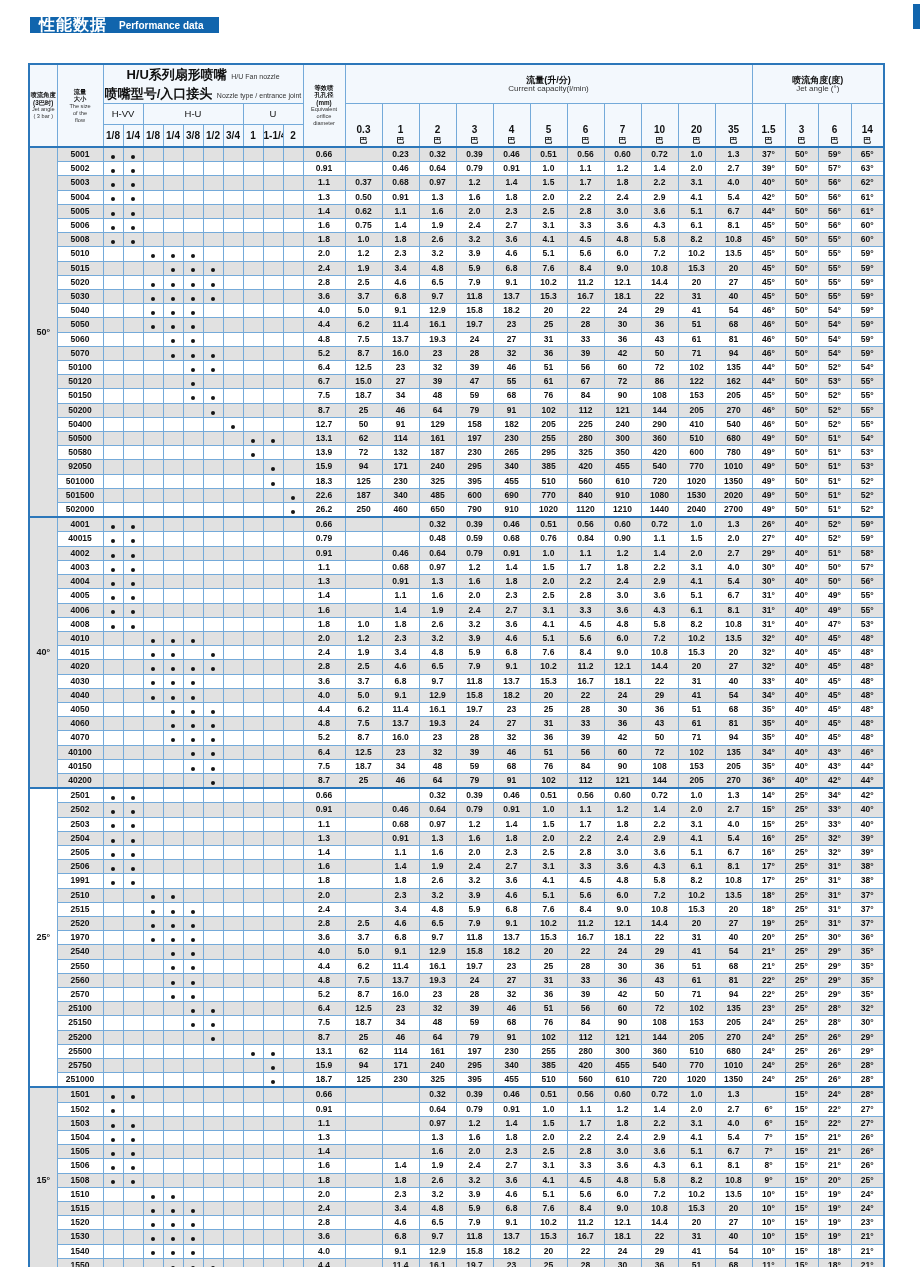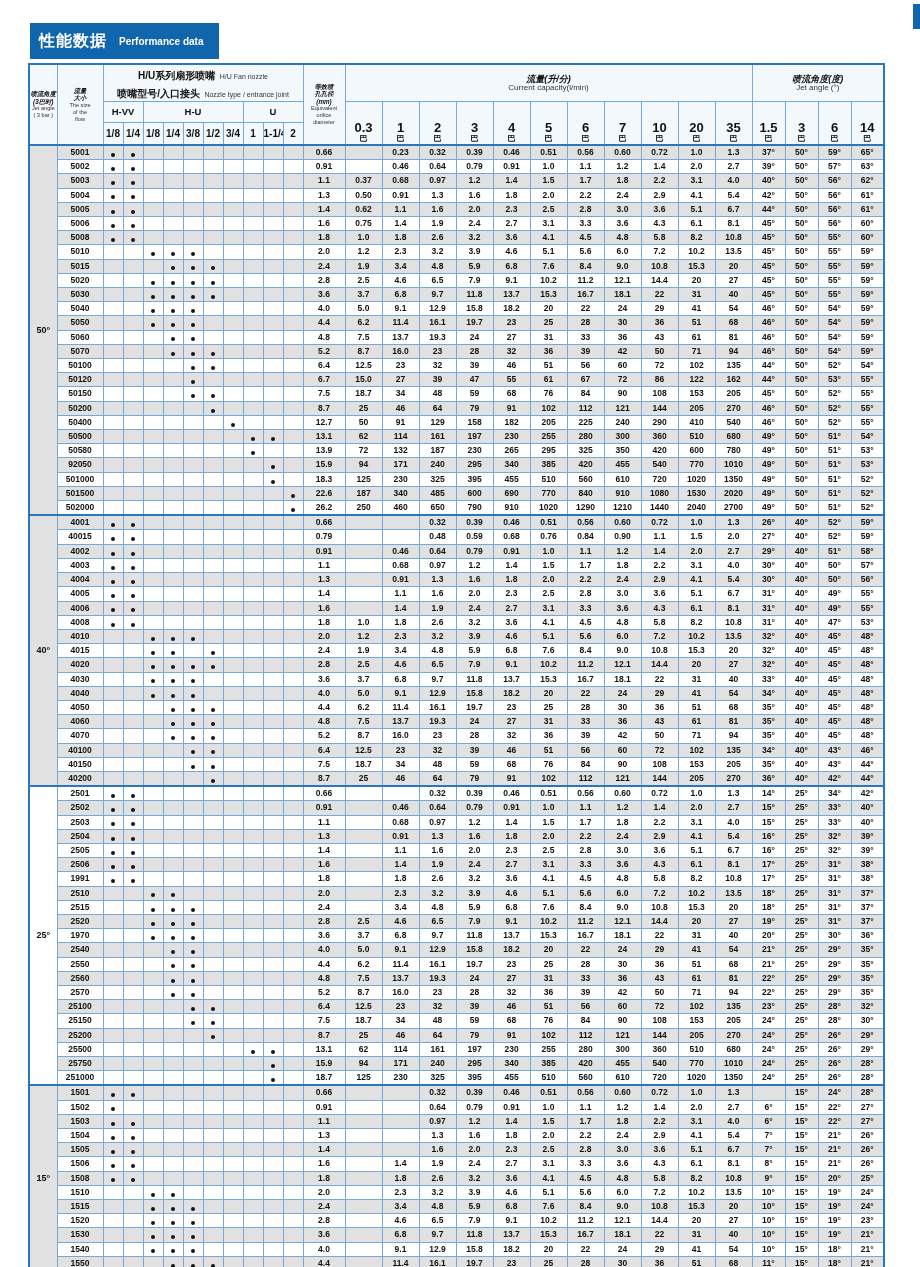--- a/index.html
+++ b/index.html
@@ -2,50 +2,50 @@
 <html><head>
 <meta charset="utf-8">
 <style>
   html,body{margin:0;padding:0;}
   body{
     width:920px;height:1267px;position:relative;background:#ffffff;
     font-family:"Liberation Sans", sans-serif;color:#111;
   }
   
   .titlebar{
-    position:absolute;left:30px;top:23px;height:36px;background:#1165ad;
+    position:absolute;left:30px;top:17px;height:16px;background:#1165ad;
     color:#fff;display:flex;align-items:center;padding:0 16px 0 9px;gap:12px;
     box-sizing:border-box;
   }
   .titlebar .t-cn{font-size:16px;font-weight:bold;letter-spacing:1px;white-space:nowrap;}
   .titlebar .t-en{font-size:10px;font-weight:bold;white-space:nowrap;}
   .corner-stripe{position:absolute;top:4px;right:0;width:7px;height:25px;background:#1165ad;}
 
   
   table.perf{
     position:absolute;left:28px;top:63px;width:855px;
     table-layout:fixed;border-collapse:collapse;border:2px solid #2c77ba;
   }
   .perf th,.perf td{
     border:1px solid #74aad9;padding:0;text-align:center;vertical-align:middle;
     overflow:hidden;white-space:nowrap;color:#111;
   }
   thead th{background:#f3f8fd;}
   .hr1 th{height:30px;}
   .hr2 th{height:16px;}
   .hr3 th{height:17px;}
-  .hcn{font-size:8px;font-weight:bold;line-height:10px;display:block;font-style:italic;}
+  .hcn{font-size:8px;font-weight:bold;line-height:10px;display:block;}
   .hen{font-size:6px;font-weight:normal;line-height:8px;display:block;color:#333;}
-  .hcn-i{font-size:10px;font-weight:bold;text-align:center;}
+  .hcn-i{font-size:13px;font-weight:bold;text-align:center;}
   .hen-i{font-size:7px;font-weight:normal;color:#333;}
   .vtiny .hcn{font-size:6.3px;line-height:7.5px;}
   .vtiny .hen{font-size:5.6px;line-height:7px;}
-  .subgrp{font-size:9.5px;font-weight:bold;margin-top:44px;}
+  .subgrp{font-size:9.5px;font-weight:normal;margin-top:44px;}
   .frac{font-size:10px;font-weight:bold;}
-  .pnum{font-size:13px;font-weight:bold;line-height:11px;display:block;margin-top:20px;}
+  .pnum{font-size:10px;font-weight:bold;line-height:11px;display:block;margin-top:20px;}
   .punit{font-size:8px;font-weight:bold;line-height:11px;display:block;}
 
   tbody td{height:13.2px;line-height:13.2px;font-size:8.5px;font-weight:bold;background:#fff;}
   tbody tr.shade td{background:#e1e1e1;}
   tbody td.sec{background:#fff;font-size:9px;font-weight:bold;}
   tbody tr.secstart td{border-top:2px solid #2c77ba;}
   td.model{font-size:8.5px;}
   .dot{width:4px;height:4px;background:#151515;border-radius:50%;margin:4.5px auto 0 auto;}
 </style>
 </head>
@@ -1047,21 +1047,21 @@
         <td>
           <div class="dot"></div>
         </td>
         <td>26.2</td>
         <td>250</td>
         <td>460</td>
         <td>650</td>
         <td>790</td>
         <td>910</td>
         <td>1020</td>
-        <td>1290</td>
+        <td>1120</td>
         <td>1210</td>
         <td>1440</td>
         <td>2040</td>
         <td>2700</td>
         <td>49°</td>
         <td>50°</td>
         <td>51°</td>
         <td>52°</td>
       </tr>
       <tr class="shade secstart">

